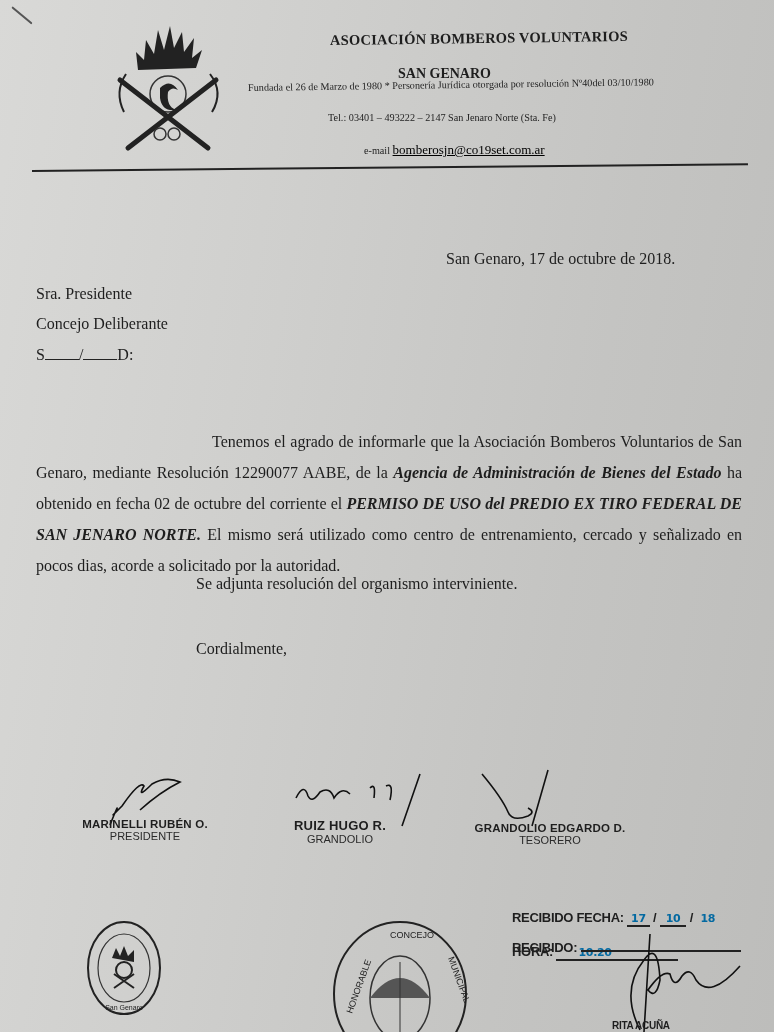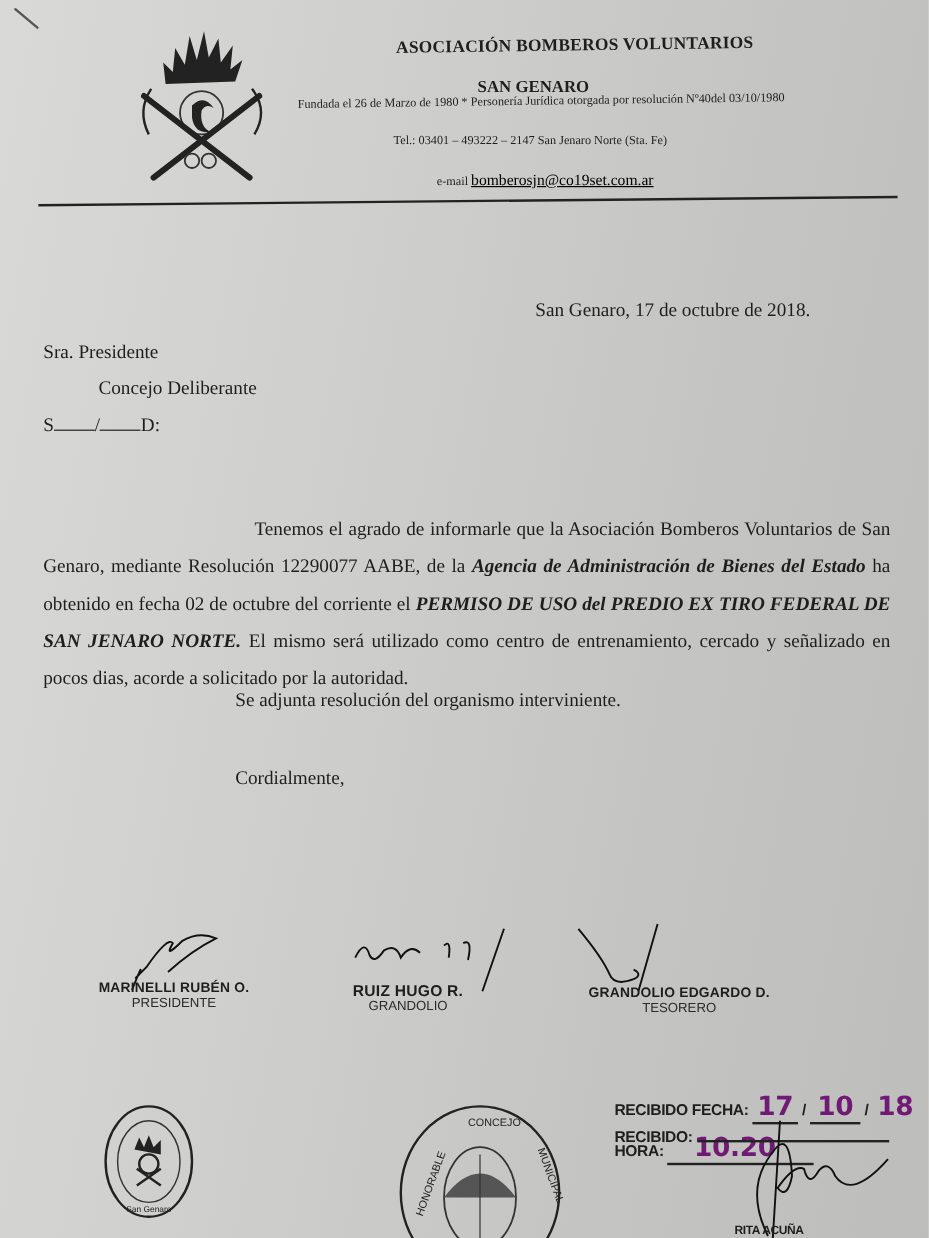--- a/index.html
+++ b/index.html
@@ -14,40 +14,40 @@
   .logo { left: 108px; top: 22px; width: 120px; height: 140px; }
   .h-title { left: 330px; top: 30px; font-weight: bold; font-size: 14.5px; letter-spacing: 0.2px; transform: rotate(-0.8deg); }
   .h-sub { left: 398px; top: 66px; font-weight: bold; font-size: 14px; }
   .h-found { left: 248px; top: 76px; font-size: 10.2px; transform: rotate(-0.8deg); transform-origin: left; }
   .h-tel { left: 328px; top: 112px; font-size: 10.2px; }
   .h-mail { left: 364px; top: 142px; font-size: 10.2px; }
   .h-mail a { font-size: 13px; color: #000000; text-decoration: underline; }
   .rule { left: 32px; top: 170px; width: 716px; height: 2px; background: #222; transform: rotate(-0.55deg); transform-origin: left; }
   .date { left: 446px; top: 250px; font-size: 16px; }
   .addr { left: 36px; font-size: 16px; }
-  .addr1 { top: 285px; } .addr2 { top: 315px; margin-left: 46px; } .addr3 { top: 346px; }
+  .addr1 { top: 285px; } .addr2 { top: 315px; } .addr3 { top: 346px; }
   .blank { display: inline-block; width: 34px; border-bottom: 1px solid #222; height: 12px; }
   .body-p { left: 36px; width: 706px; font-size: 16px; line-height: 31px; text-align: justify; }
   .p1 { top: 426px; text-indent: 176px; }
   .bi { font-weight: bold; font-style: italic; }
   .p2 { left: 196px; top: 575px; font-size: 16px; }
   .closing { left: 196px; top: 640px; font-size: 16px; }
   .sig { font-family: "Liberation Sans", "DejaVu Sans", sans-serif; font-weight: bold; text-align: center; }
   .sig .name { font-size: 11.5px; letter-spacing: 0.2px; }
   .sig .role { font-size: 11px; font-weight: normal; color: #2a2a2a; }
   .sig1 { left: 70px; top: 818px; width: 150px; }
   .sig2 { left: 275px; top: 818px; width: 130px; }
   .sig2 .name { font-size: 13px; }
-  .sig3 { left: 470px; top: 822px; width: 160px; margin-left: 16px; }
+  .sig3 { left: 470px; top: 822px; width: 160px; }
   .scribble { position: absolute; pointer-events: none; }
   .stamp-label { font-family: "Liberation Sans", "DejaVu Sans", sans-serif; font-weight: bold; font-size: 13px; letter-spacing: -0.3px; }
   .rf { left: 512px; top: 910px; }
   .rh { left: 512px; top: 944px; }
   .rr { left: 512px; top: 940px; }
-  .hand { font-family: "DejaVu Sans", sans-serif; font-size: 22px; color: #701a75; }
+  .hand { font-family: "DejaVu Sans", sans-serif; font-size: 11px; color: #0369a1; }
 </style>
 </head>
 <body>
 
 <div class="abs staple"></div>
 
 <svg class="abs logo" viewBox="0 0 120 140">
   <path d="M30 48 L28 30 L36 38 L38 18 L46 32 L50 8 L56 28 L62 4 L66 26 L74 10 L76 30 L86 16 L84 36 L94 28 L88 46 Z" fill="#222"></path>
   <circle cx="60" cy="72" r="18" fill="none" stroke="#333" stroke-width="1.5"></circle>
   <path d="M52 66 Q62 56 70 68 Q64 64 60 70 Q58 84 68 88 Q54 90 52 76 Z" fill="#222"></path>

